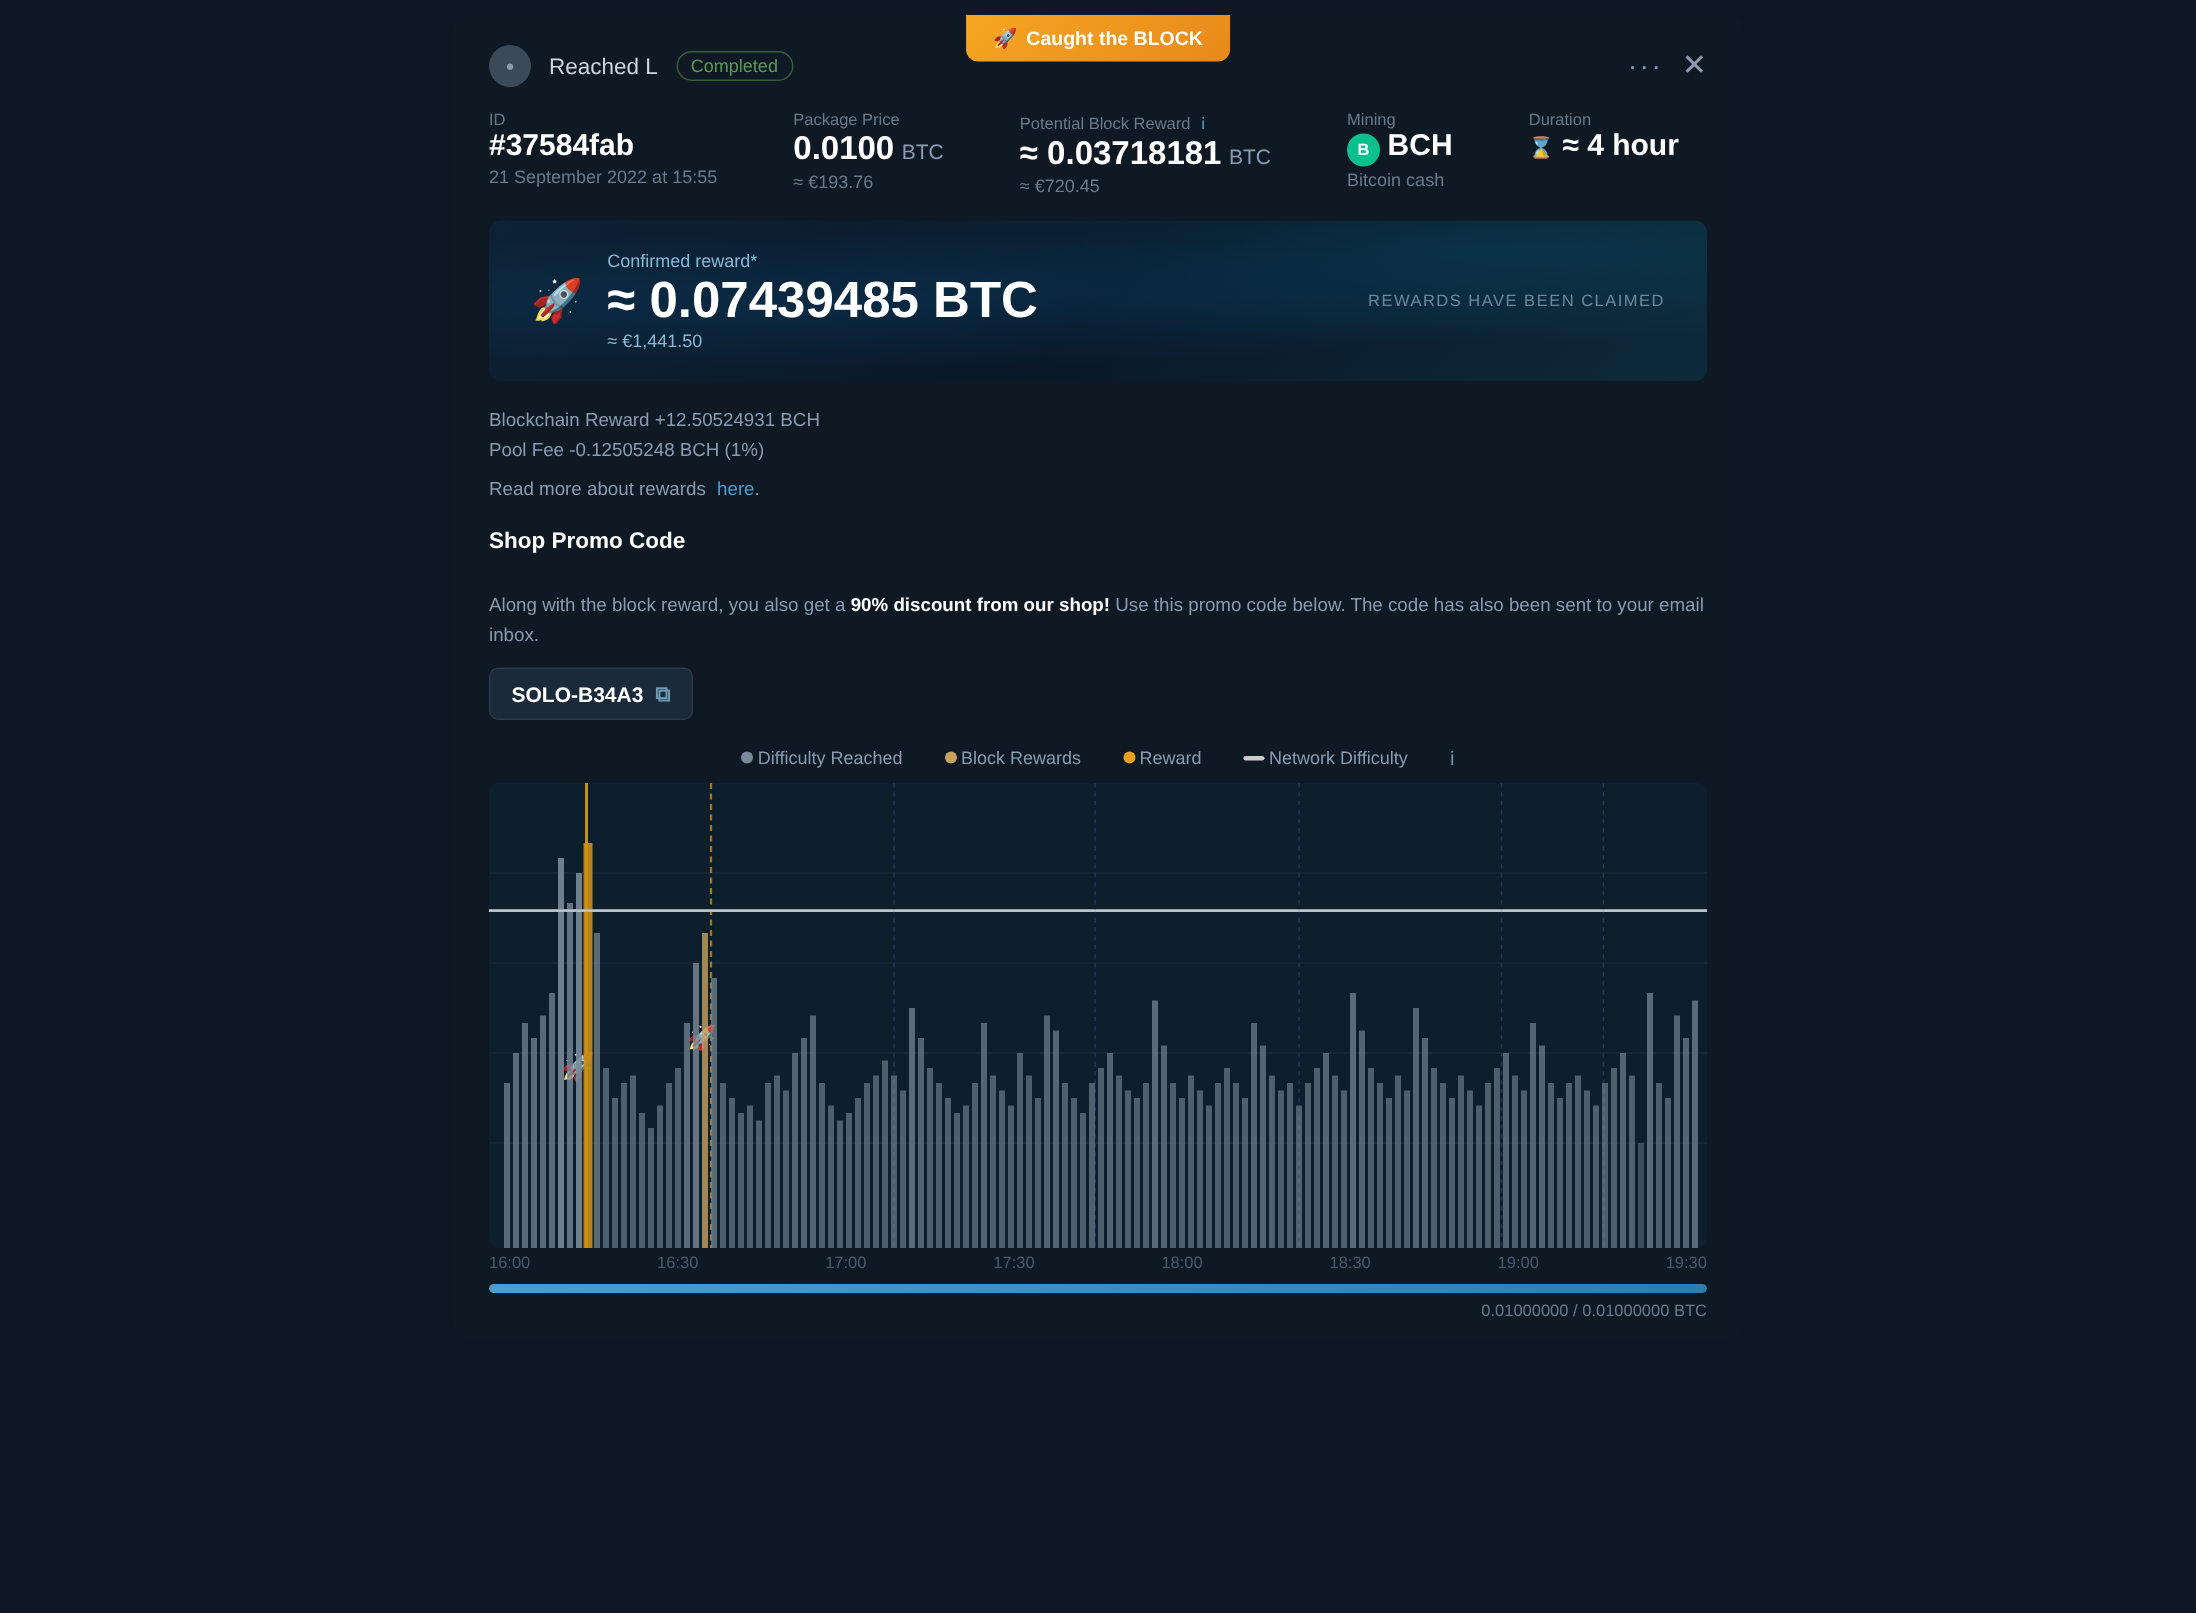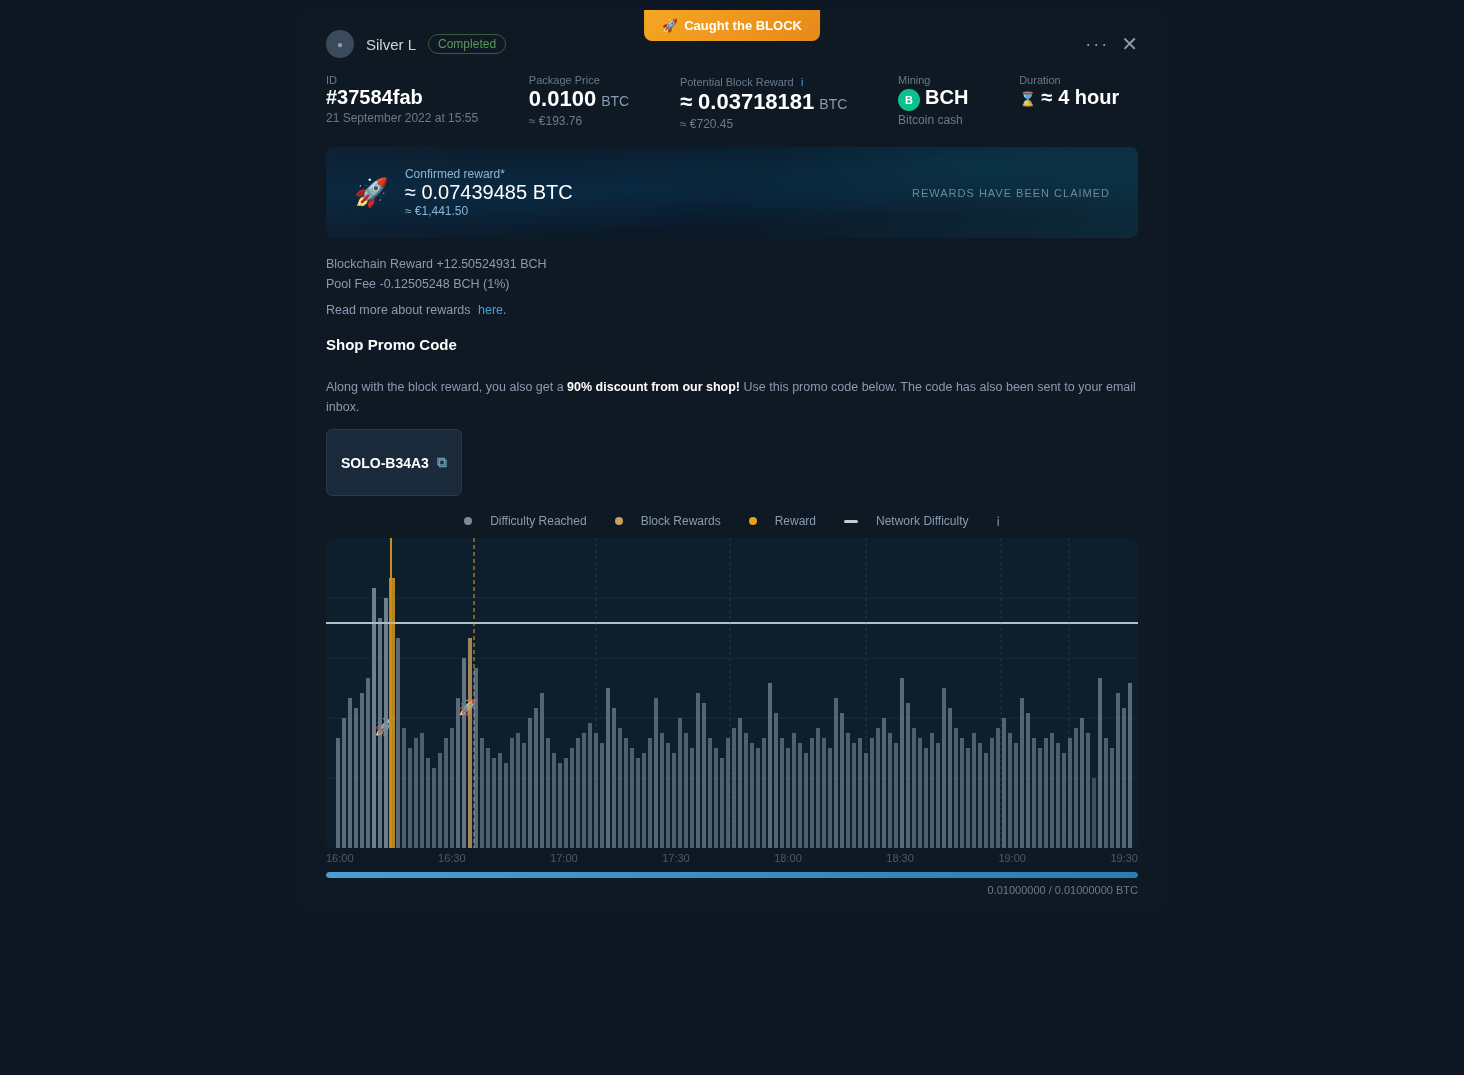--- a/index.html
+++ b/index.html
@@ -201,22 +201,22 @@
     .reward-text {
       z-index: 1;
     }
 
     .reward-confirmed-label {
       font-size: 12px;
       color: #8ab8d0;
     }
 
     .reward-amount {
-      font-size: 20px;
-      font-weight: 400;
+      font-size: 34px;
+      font-weight: 700;
       color: #ffffff;
     }
 
     .reward-eur {
       font-size: 12px;
       color: #8ab8d0;
     }
 
     .reward-claimed {
       margin-left: auto;
@@ -267,21 +267,21 @@
       font-weight: 600;
     }
 
     .promo-code-box {
       display: inline-flex;
       align-items: center;
       gap: 8px;
       background: #1a2a3a;
       border: 1.5px solid #2a3a4a;
       border-radius: 6px;
-      padding: 24px 14px;
+      padding: 8px 14px;
       font-size: 14px;
       font-weight: 700;
       color: #ffffff;
       cursor: pointer;
     }
 
     .copy-icon {
       color: #6a9ab0;
       font-size: 14px;
     }
@@ -291,21 +291,21 @@
       display: flex;
       align-items: center;
       justify-content: center;
       gap: 28px;
       padding: 16px 24px 8px;
     }
 
     .legend-item {
       display: flex;
       align-items: center;
-      gap: 18px;
+      gap: 3px;
       font-size: 12px;
       color: #8a9ab0;
     }
 
     .legend-dot {
       width: 8px;
       height: 8px;
       border-radius: 50%;
     }
 
@@ -378,21 +378,21 @@
 
     <div class="caught-banner">
       <span>🚀</span>
       <span>Caught the BLOCK</span>
     </div>
 
     <div class="modal-header">
       <div class="user-avatar">
         <span>●</span>
       </div>
-      <span class="username">Silver L</span>
+      <span class="username">Reached L</span>
       <span class="status-badge">Completed</span>
       <div class="modal-actions">
         <button class="dots-btn">···</button>
         <button class="close-btn">✕</button>
       </div>
     </div>
 
     <div class="modal-meta">
       <div class="meta-item">
         <div class="meta-label">ID</div>

